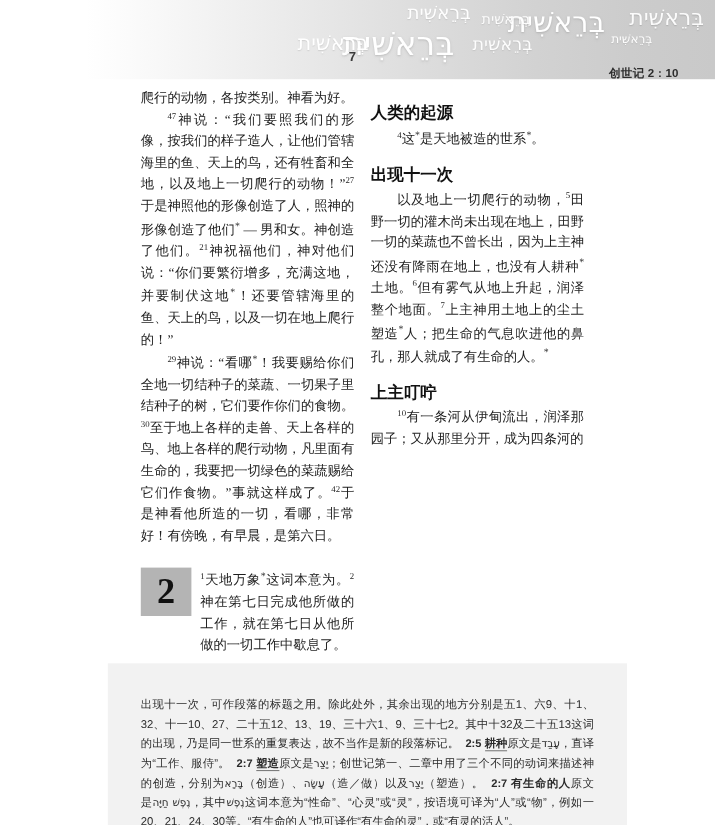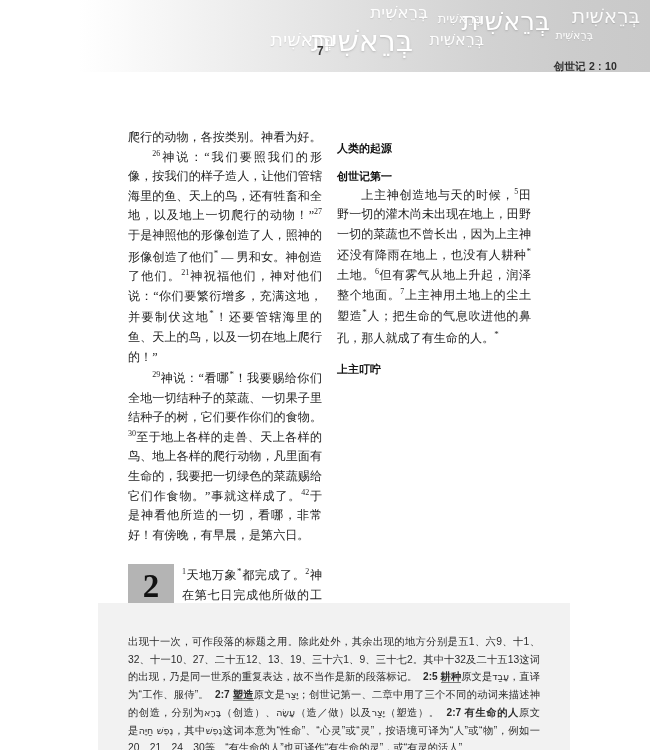--- a/index.html
+++ b/index.html
@@ -76,21 +76,20 @@
   .columns {
     position: absolute;
     left: 128px;
     top: 80px;
     width: 404px;
     display: flex;
     gap: 15px;
   }
   .col {
     width: 194px;
-    margin-top: 48px;
   }
   .bodytext {
     font-size: 12.1px;
     line-height: 1.62;
     color: #1d1d1d;
     text-align: justify;
     text-justify: inter-character;
     margin: 0 0 0 0;
   }
   .indent { text-indent: 2em; }
@@ -98,21 +97,21 @@
     font-size: 8px;
     vertical-align: super;
     font-family: "Liberation Serif", serif;
     letter-spacing: 0;
   }
   .fnmark {
     font-size: 9px;
     vertical-align: super;
   }
   .sec-head {
-    font-size: 11px;
+    font-size: 15px;
     font-weight: bold;
     color: #111111;
     margin: 13px 0 2px 0;
     line-height: 1.35;
   }
 
   
   .chapter-opener {
     display: flex;
     align-items: flex-start;
@@ -200,45 +199,47 @@
   <span class="folio">7</span>
   <span class="running-head">创世记 2 : 10</span>
 </div>
 
 <div class="columns">
 
   <div class="col">
 
     <p class="bodytext"><span>爬行的动物，各按类别。神看为好。</span></p>
 
-    <p class="bodytext indent"><span class="vnum">26</span><span>神说：“我们要照我们的形像，按我们的样子造人，让他们管辖海里的鱼、天上的鸟，还有牲畜和全地，以及地上一切爬行的动物！”</span><span class="vnum">27</span><span>于是神照他的形像创造了人，照神的形像创造了他们</span><span class="fnmark">*</span><span> — 男和女。神创造了他们。</span><span class="vnum">21</span><span>神祝福他们，神对他们说：“你们要繁衍增多，充满这地，并要制伏这地</span><span class="fnmark">*</span><span>！还要管辖海里的鱼、天上的鸟，以及一切在地上爬行的！”</span></p>
+    <p class="bodytext indent"><span class="vnum">47</span><span>神说：“我们要照我们的形像，按我们的样子造人，让他们管辖海里的鱼、天上的鸟，还有牲畜和全地，以及地上一切爬行的动物！”</span><span class="vnum">27</span><span>于是神照他的形像创造了人，照神的形像创造了他们</span><span class="fnmark">*</span><span> — 男和女。神创造了他们。</span><span class="vnum">21</span><span>神祝福他们，神对他们说：“你们要繁衍增多，充满这地，并要制伏这地</span><span class="fnmark">*</span><span>！还要管辖海里的鱼、天上的鸟，以及一切在地上爬行的！”</span></p>
 
     <p class="bodytext indent"><span class="vnum">29</span><span>神说：“看哪</span><span class="fnmark">*</span><span>！我要赐给你们全地一切结种子的菜蔬、一切果子里结种子的树，它们要作你们的食物。</span><span class="vnum">30</span><span>至于地上各样的走兽、天上各样的鸟、地上各样的爬行动物，凡里面有生命的，我要把一切绿色的菜蔬赐给它们作食物。”事就这样成了。</span><span class="vnum">42</span><span>于是神看他所造的一切，看哪，非常好！有傍晚，有早晨，是第六日。</span></p>
 
     <div class="chapter-opener">
       <div class="chapter-num">2</div>
       <div class="chapter-body">
-        <p class="chapter-cont"><span class="vnum">1</span><span>天地万象</span><span class="fnmark">*</span><span>都完成了。</span><span class="vnum">2</span><span>神在第七日完成他所做的工作，就在第七日从他所做的一切工作中歇息了。</span></p>
+        <p class="chapter-cont"><span class="vnum">1</span><span>天地万象</span><span class="fnmark">*</span><span>这词本意为。</span><span class="vnum">2</span><span>神在第七日完成他所做的工作，就在第七日从他所做的一切工作中歇息了。</span></p>
       </div>
     </div>
 
   </div>
 
   <div class="col">
 
 
     <div class="sec-head">人类的起源</div>
 
-
-    <div class="sec-head">创世记第一</div>
-
-    <p class="bodytext indent"><span>上主神创造地与天的时候，</span><span class="vnum">5</span><span>田野一切的灌木尚未出现在地上，田野一切的菜蔬也不曾长出，因为上主神还没有降雨在地上，也没有人耕种</span><span class="fnmark">*</span><span>土地。</span><span class="vnum">6</span><span>但有雾气从地上升起，润泽整个地面。</span><span class="vnum">7</span><span>上主神用土地上的尘土塑造</span><span class="fnmark">*</span><span>人；把生命的气息吹进他的鼻孔，那人就成了有生命的人。</span><span class="fnmark">*</span></p>
+    <p class="bodytext indent"><span class="vnum">4</span><span>这</span><span class="fnmark">*</span><span>是天地被造的世系</span><span class="fnmark">*</span><span>。</span></p>
+
+    <div class="sec-head">出现十一次</div>
+
+    <p class="bodytext indent"><span>以及地上一切爬行的动物，</span><span class="vnum">5</span><span>田野一切的灌木尚未出现在地上，田野一切的菜蔬也不曾长出，因为上主神还没有降雨在地上，也没有人耕种</span><span class="fnmark">*</span><span>土地。</span><span class="vnum">6</span><span>但有雾气从地上升起，润泽整个地面。</span><span class="vnum">7</span><span>上主神用土地上的尘土塑造</span><span class="fnmark">*</span><span>人；把生命的气息吹进他的鼻孔，那人就成了有生命的人。</span><span class="fnmark">*</span></p>
 
     <div class="sec-head">上主叮咛</div>
 
 
+    <p class="bodytext indent"><span class="vnum">10</span><span>有一条河从伊甸流出，润泽那园子；又从那里分开，成为四条河的</span></p>
 
   </div>
 </div>
 
 <div class="footnotes">
   <p class="fn-text"><span>出现十一次，可作段落的标题之用。除此处外，其余出现的地方分别是五1、六9、十1、32、十一10、27、二十五12、13、19、三十六1、9、三十七2。其中十32及二十五13这词的出现，乃是同一世系的重复表达，故不当作是新的段落标记。</span><span>&nbsp;&nbsp;</span><span class="fn-ref">2:5</span><span>&nbsp;</span><span class="fn-term">耕种</span><span>原文是</span><span class="heb">עָבַד</span><span>，直译为“工作、服侍”。</span><span>&nbsp;&nbsp;</span><span class="fn-ref">2:7</span><span>&nbsp;</span><span class="fn-term">塑造</span><span>原文是</span><span class="heb">יָצַר</span><span>；创世记第一、二章中用了三个不同的动词来描述神的创造，分别为</span><span class="heb">בָּרָא</span><span>（创造）、</span><span class="heb">עָשָׂה</span><span>（造／做）以及</span><span class="heb">יָצַר</span><span>（塑造）。</span><span>&nbsp;&nbsp;</span><span class="fn-ref">2:7</span><span>&nbsp;</span><span class="fn-term-plain">有生命的人</span><span>原文是</span><span class="heb">נֶפֶשׁ חַיָּה</span><span>，其中</span><span class="heb">נֶפֶשׁ</span><span>这词本意为“性命”、“心灵”或“灵”，按语境可译为“人”或“物”，例如一20、21、24、30等。“有生命的人”也可译作“有生命的灵”，或“有灵的活人”。</span></p>
 </div>
 
 </body></html>

